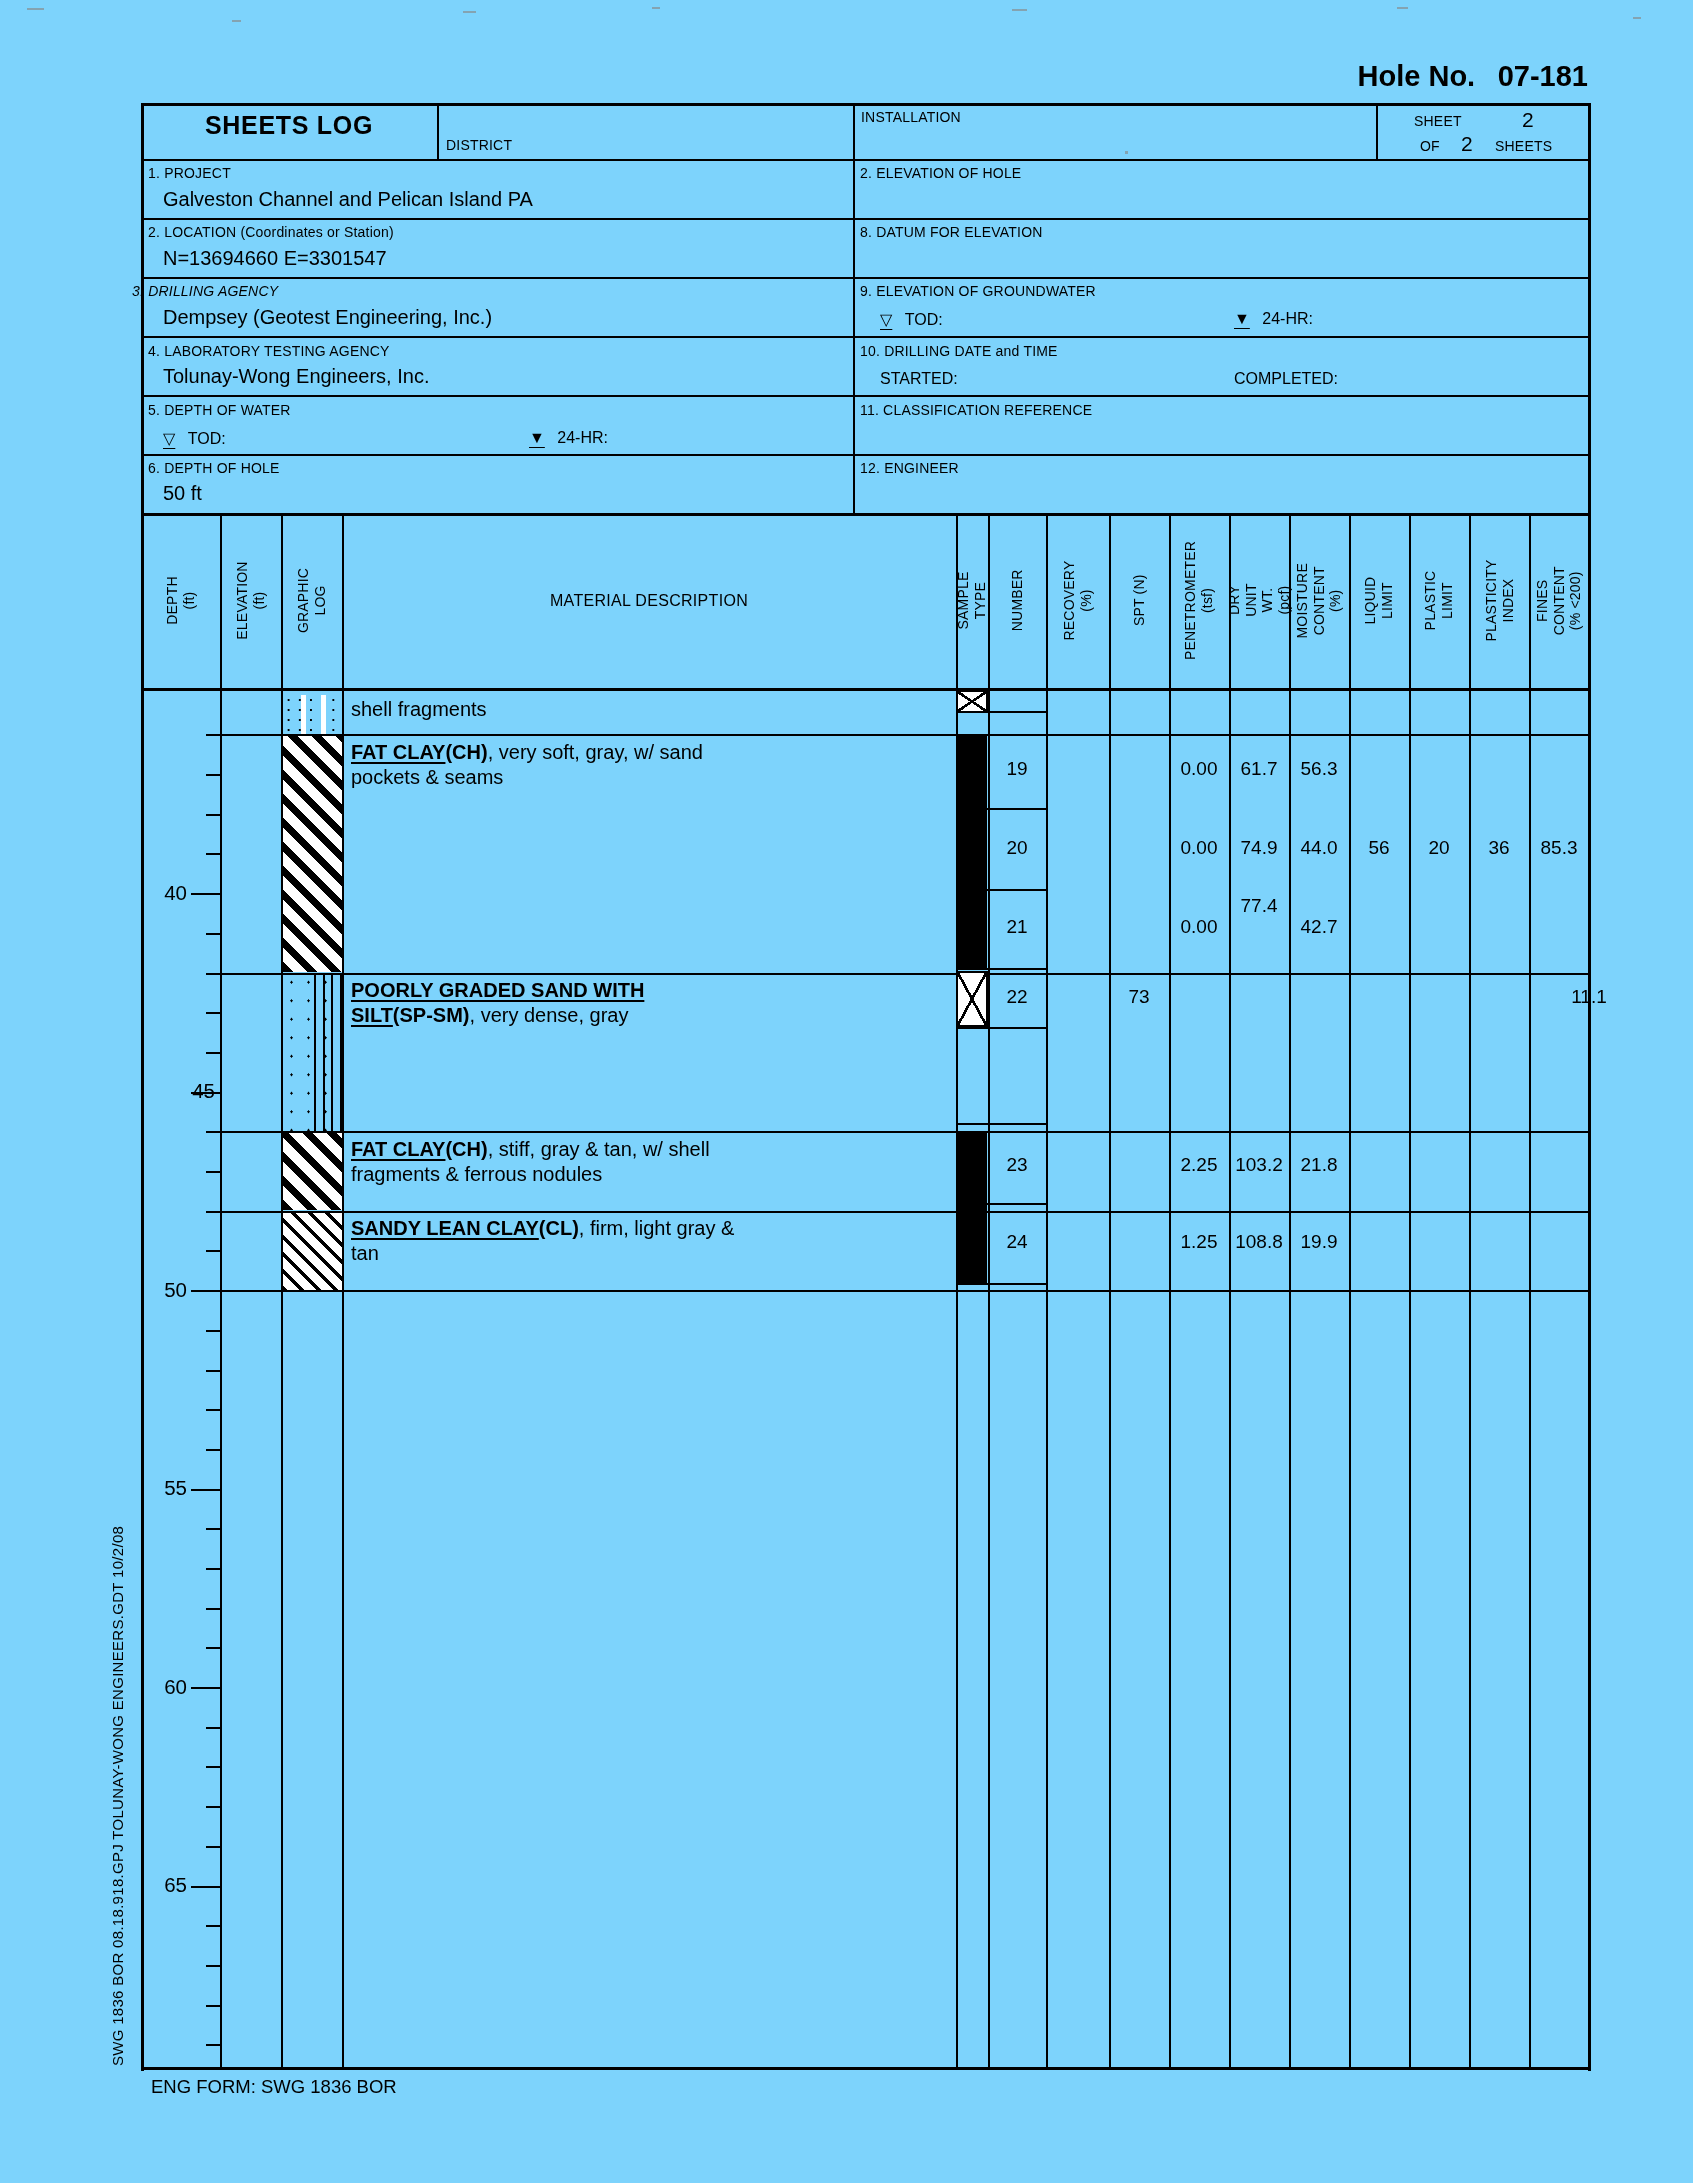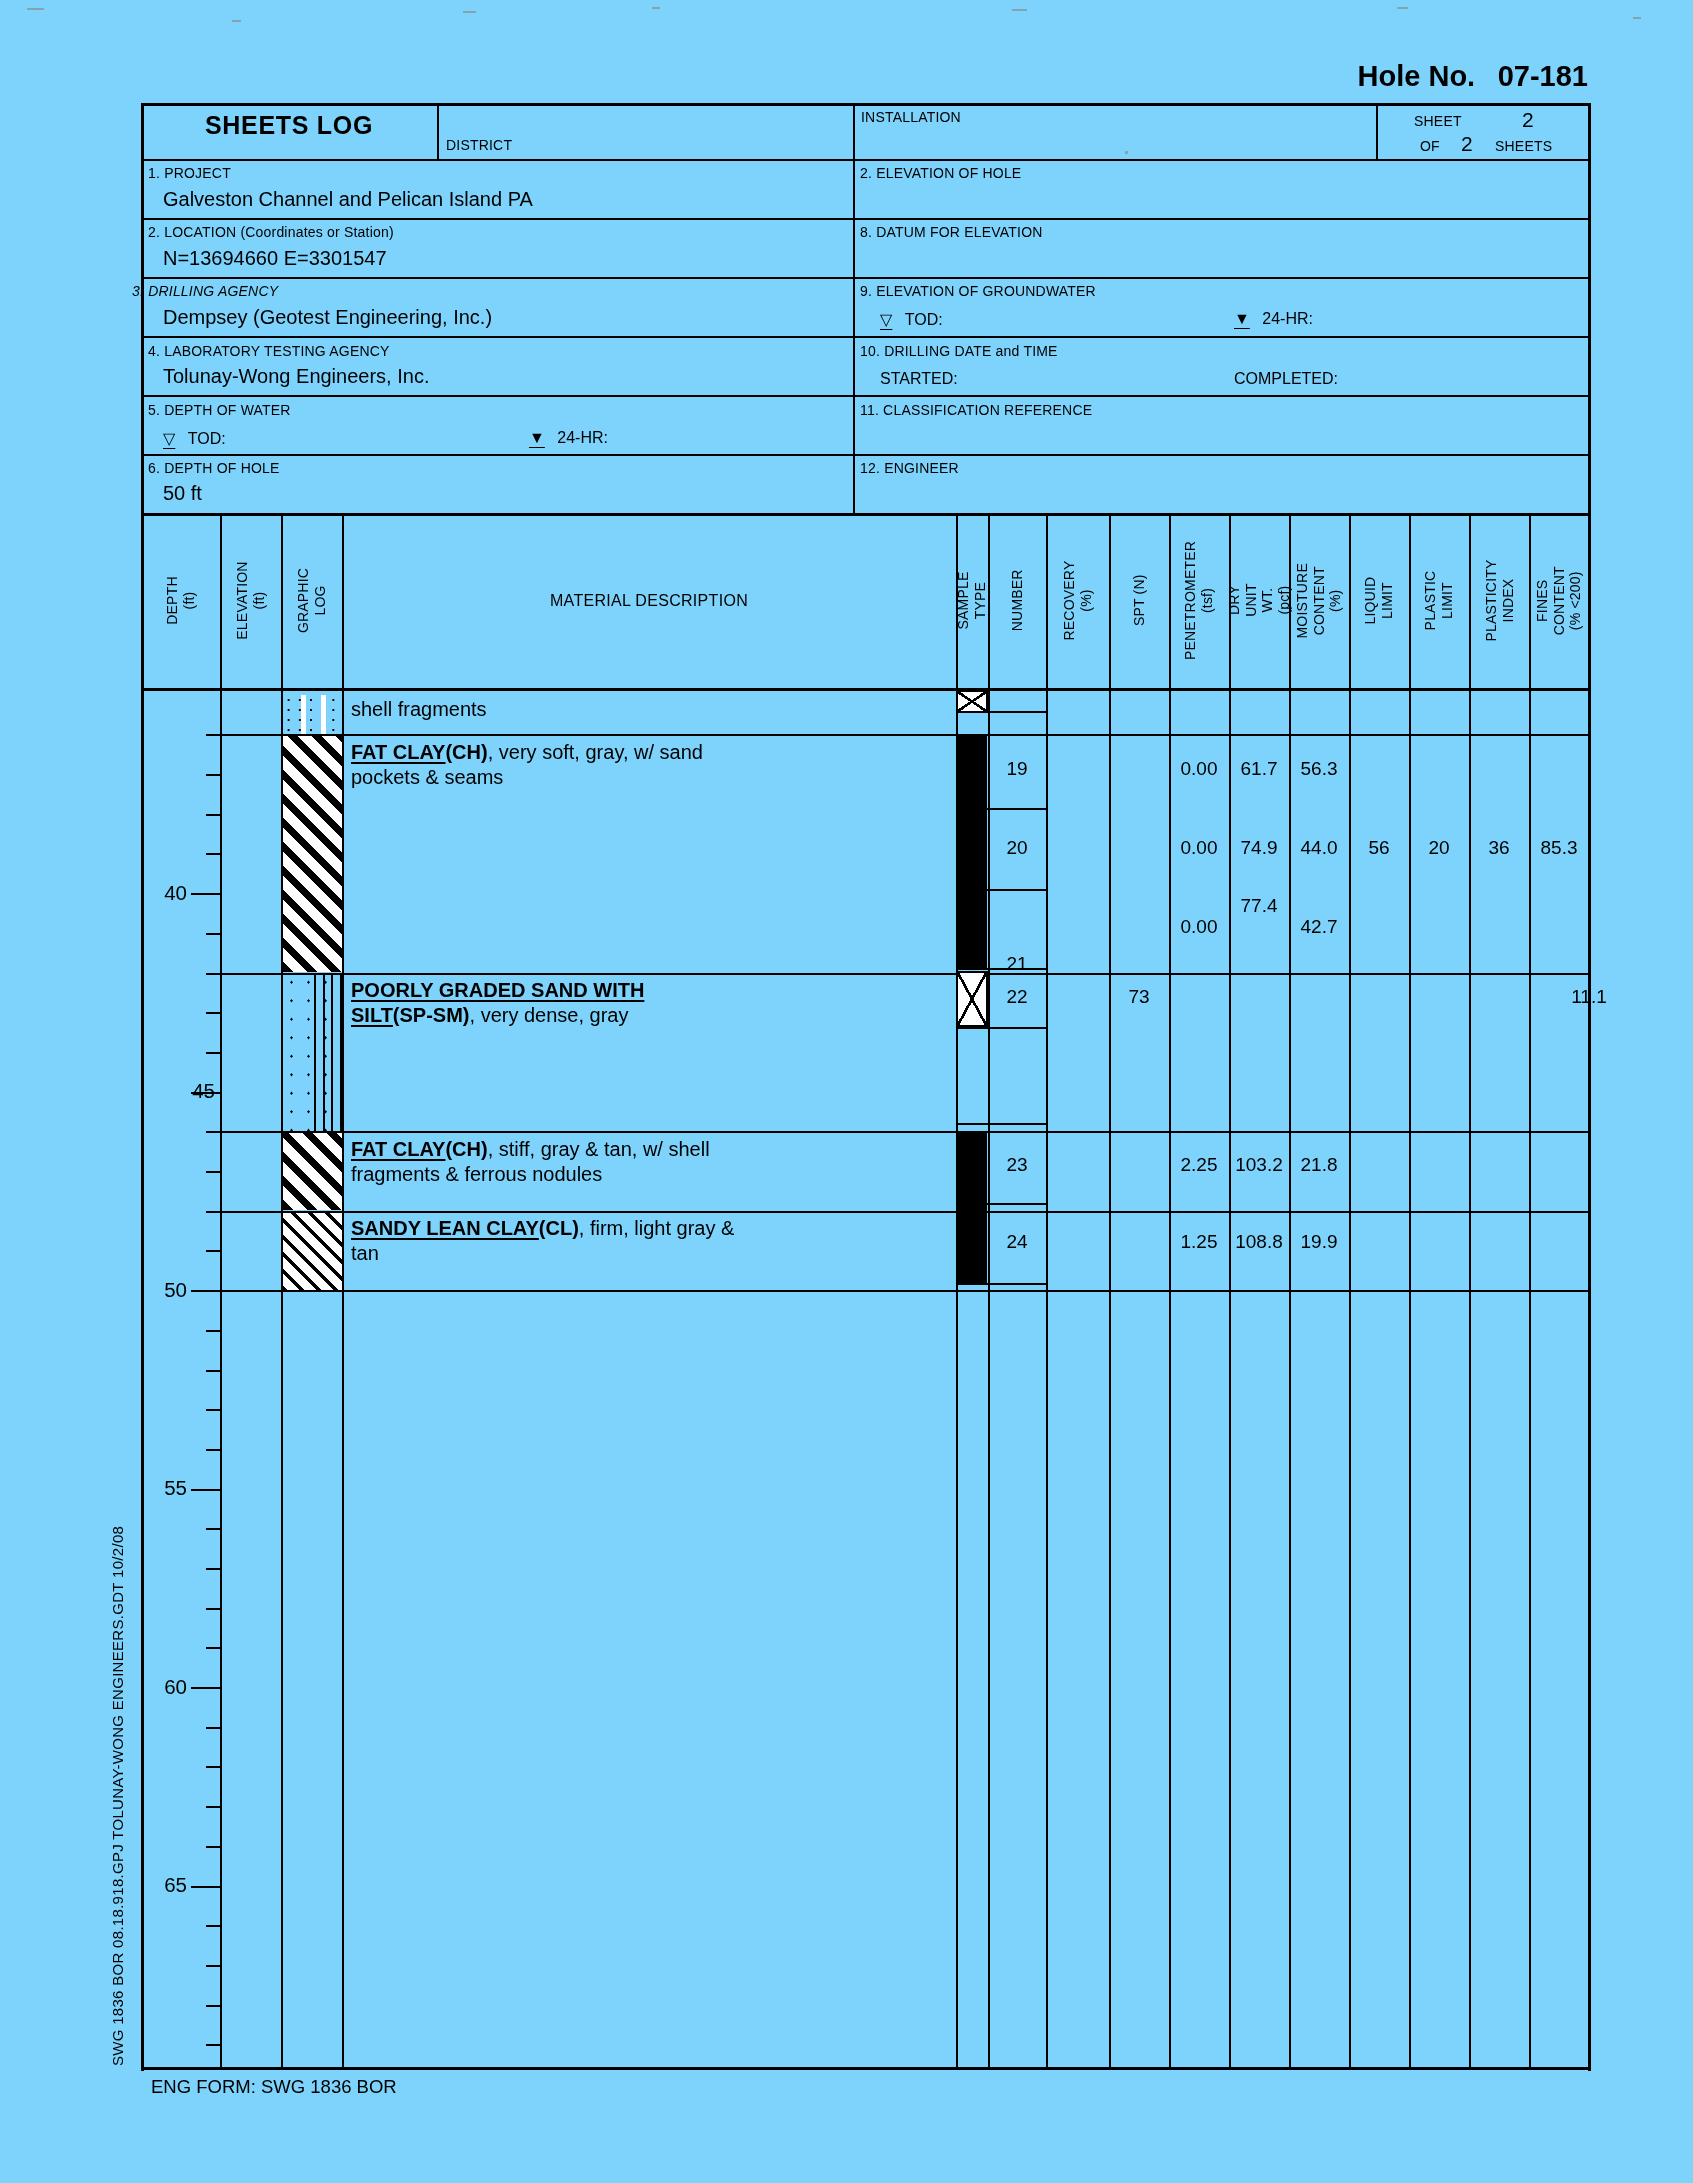--- a/index.html
+++ b/index.html
@@ -260,21 +260,21 @@
     <div class="num" style="left: 1229px; top: 758px;">61.7</div>
     <div class="num" style="left: 1289px; top: 758px;">56.3</div>
     <div class="num" style="left: 987px; top: 837px;">20</div>
     <div class="num" style="left: 1169px; top: 837px;">0.00</div>
     <div class="num" style="left: 1229px; top: 837px;">74.9</div>
     <div class="num" style="left: 1289px; top: 837px;">44.0</div>
     <div class="num" style="left: 1349px; top: 837px;">56</div>
     <div class="num" style="left: 1409px; top: 837px;">20</div>
     <div class="num" style="left: 1469px; top: 837px;">36</div>
     <div class="num" style="left: 1529px; top: 837px;">85.3</div>
-    <div class="num" style="left: 987px; top: 916px; margin-top: 37px;">21</div>
+    <div class="num" style="left: 987px; top: 916px;">21</div>
     <div class="num" style="left: 1169px; top: 916px;">0.00</div>
     <div class="num" style="left: 1229px; top: 895px;">77.4</div>
     <div class="num" style="left: 1289px; top: 916px;">42.7</div>
     <div class="num" style="left: 987px; top: 986px;">22</div>
     <div class="num" style="left: 1109px; top: 986px;">73</div>
     <div class="num" style="left: 1529px; top: 986px; padding-left: 30px;">11.1</div>
     <div class="num" style="left: 987px; top: 1154px;">23</div>
     <div class="num" style="left: 1169px; top: 1154px;">2.25</div>
     <div class="num" style="left: 1229px; top: 1154px;">103.2</div>
     <div class="num" style="left: 1289px; top: 1154px;">21.8</div>

